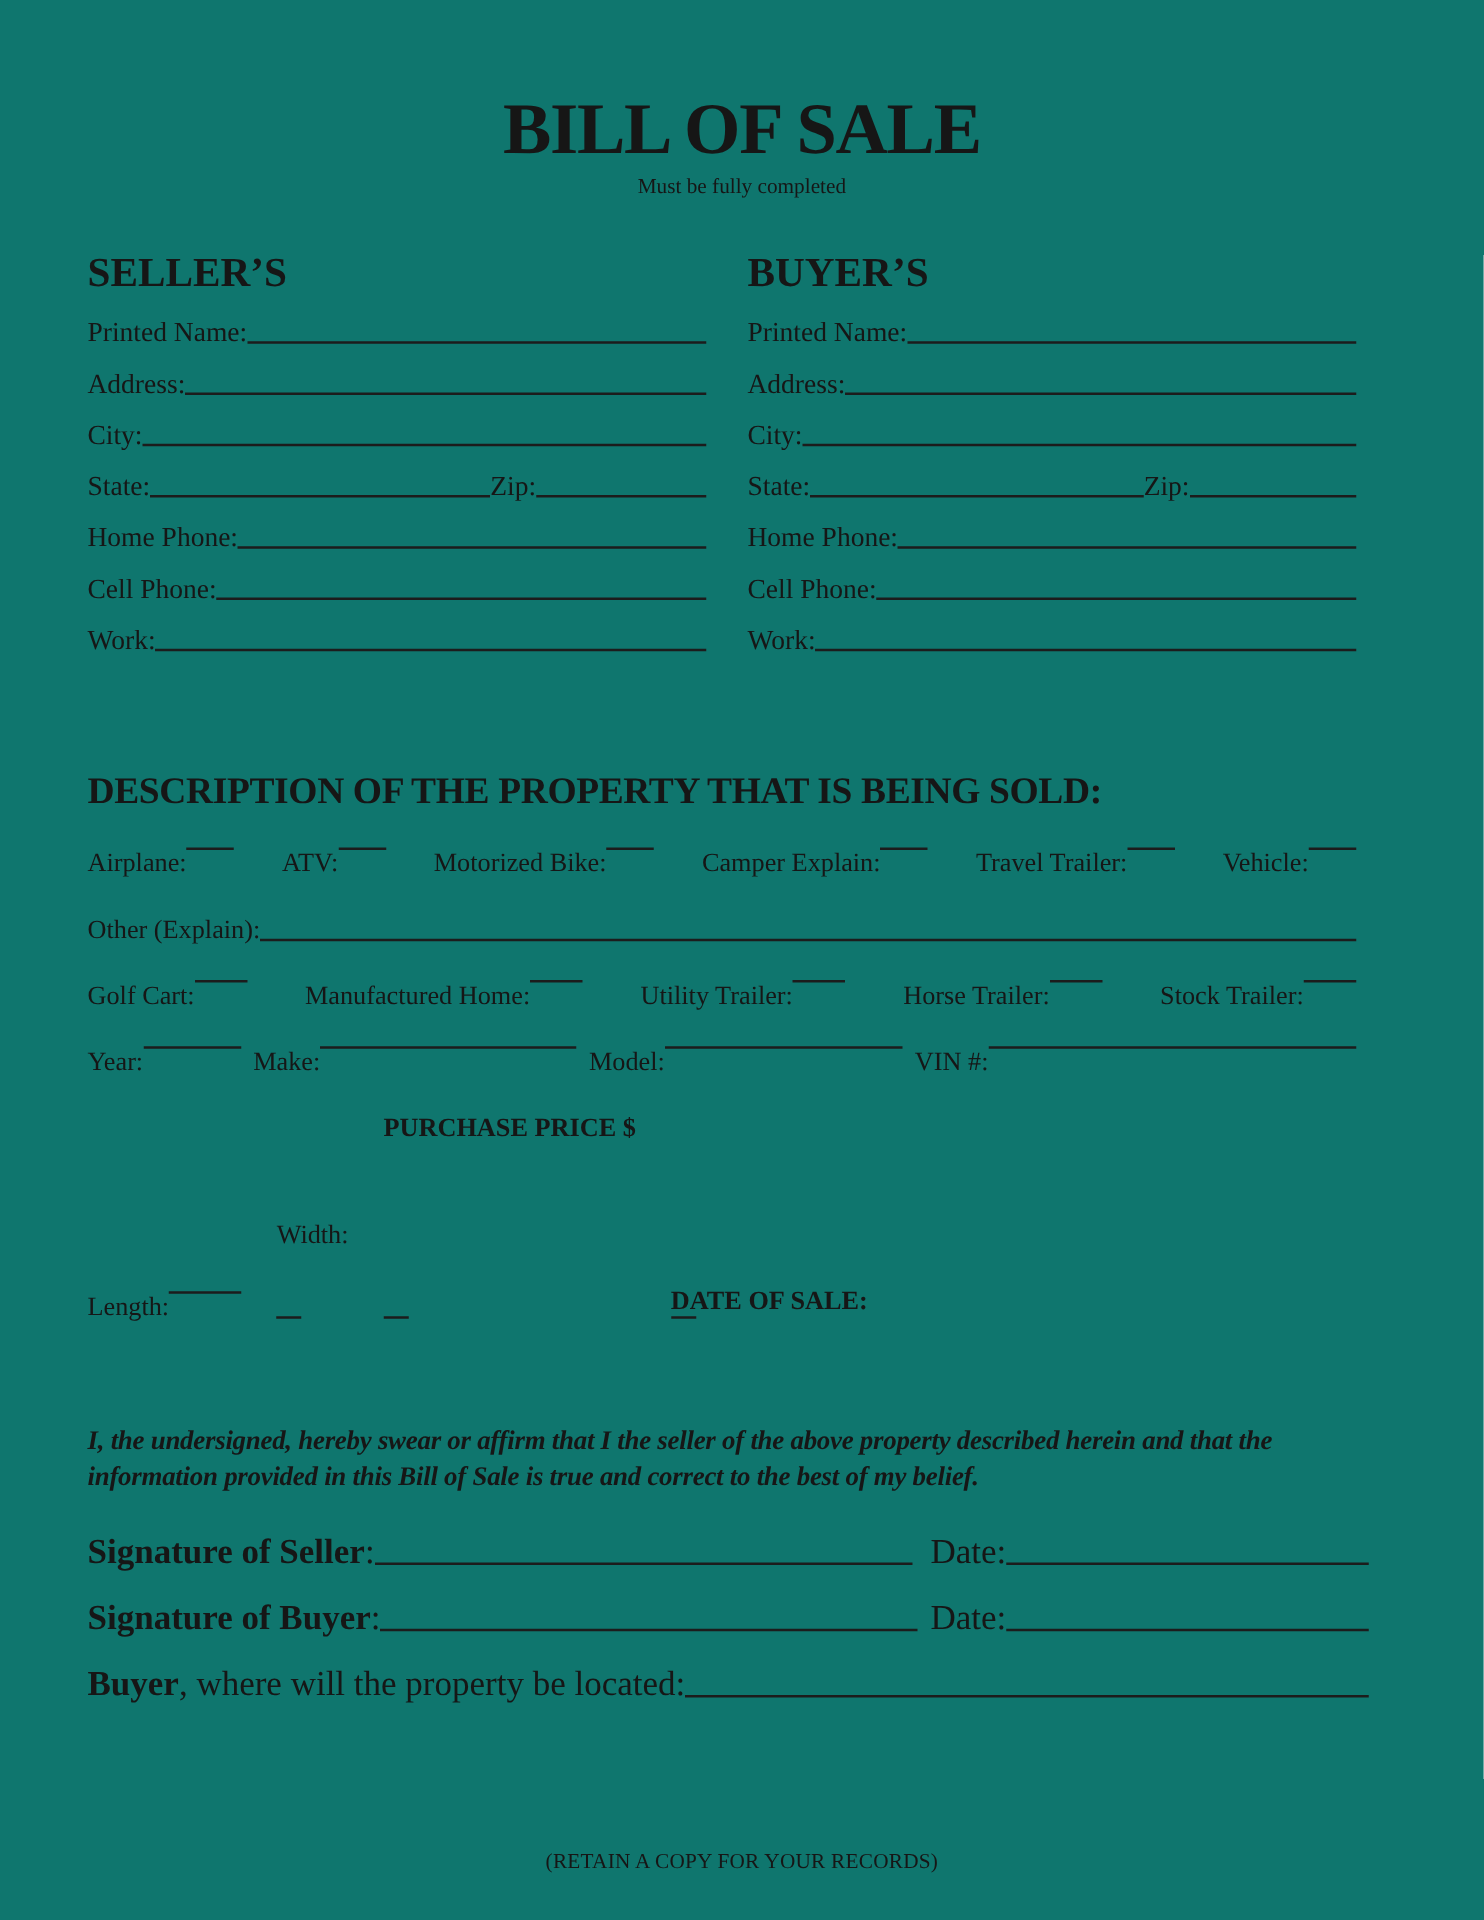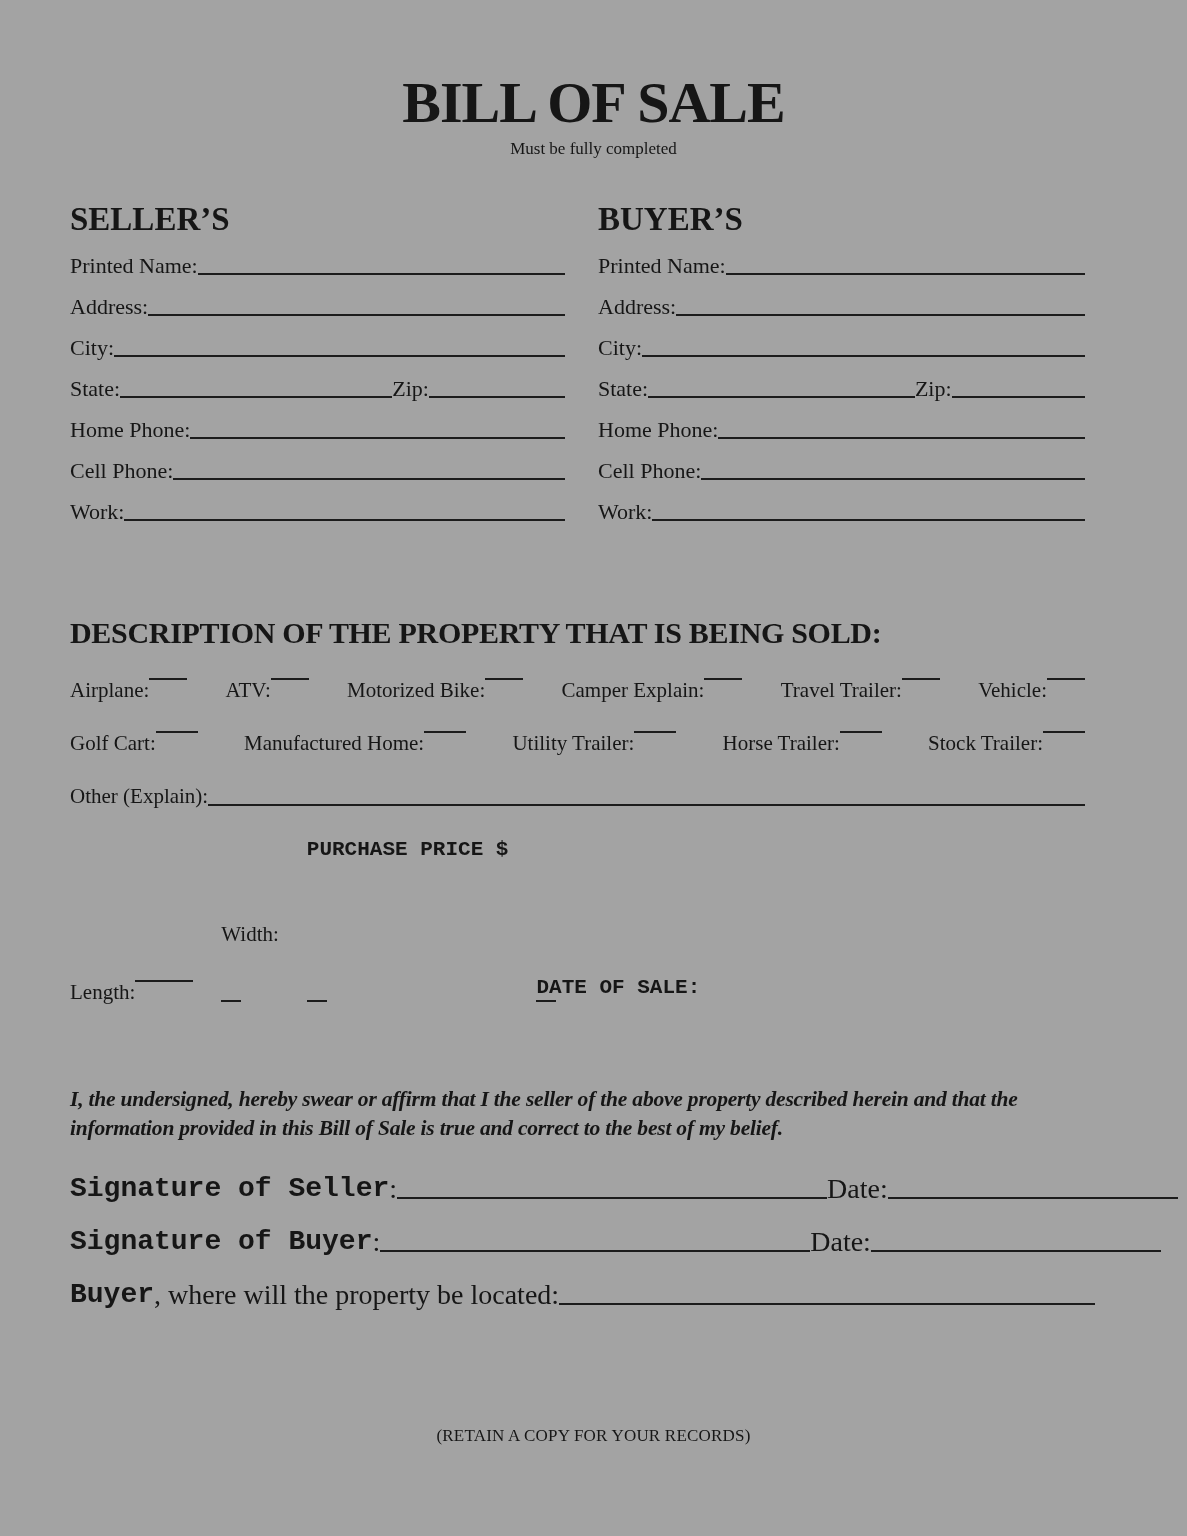--- a/index.html
+++ b/index.html
@@ -1,19 +1,19 @@
 <!DOCTYPE html>
 <html><head>
 <meta charset="utf-8">
 <style>
   * { box-sizing: border-box; }
   html, body { margin: 0; padding: 0; background: #ffffff; }
   .page {
     width: 1187px; height: 1536px; margin: 0 auto; position: relative;
-    background: #a3a3a3; color: #161616; overflow: hidden;
+    background: #0f766e; color: #161616; overflow: hidden;
     font-family: "Liberation Serif", "DejaVu Serif", serif;
   }
   
   .header { text-align: center; padding-top: 74px; }
   .title { font-size: 58px; font-weight: bold; line-height: 1; letter-spacing: -1px; margin: 0; }
   .subtitle { font-size: 17px; margin-top: 7px; }
 
   
   .parties { display: grid; grid-template-columns: 495px 487px; column-gap: 33px; margin: 42px 102px 0 70px; }
   .party-heading { font-size: 33px; line-height: 36px; font-weight: bold; margin: 0; }
@@ -27,21 +27,21 @@
   .desc-heading { font-size: 30px; line-height: 34px; font-weight: bold; margin: 0; letter-spacing: -0.3px; }
   .drow { display: flex; align-items: flex-end; margin-top: 28px; font-size: 21px; line-height: 25px; white-space: nowrap; }
   .drow.spread { justify-content: space-between; }
   .ditem { display: flex; align-items: flex-start; }
   .w38 { flex: 0 0 38px; } .w42 { flex: 0 0 42px; }
   .w55 { flex: 0 0 55px; } .w58 { flex: 0 0 58px; }
   .w78 { flex: 0 0 78px; } .w140 { flex: 0 0 140px; }
   .w190 { flex: 0 0 190px; } .w205 { flex: 0 0 205px; }
   .gap10 > * + * { margin-left: 10px; }
   .gap28 > * + * { margin-left: 28px; flex-direction: column; }
-  .bold { font-weight: bold; font-family: Liberation Mono, monospace; }
+  .bold { font-weight: bold; }
 
   
   .affirm {
     margin: 80px 102px 0 70px; font-size: 21.5px; line-height: 29px;
     font-weight: bold; font-style: italic; letter-spacing: -0.2px;
   }
 
   
   .sigs { margin: 33px 92px 0 70px; }
   .sigrow { display: flex; align-items: flex-end; font-size: 28px; line-height: 26px; white-space: nowrap; margin-top: 27px; }
@@ -157,48 +157,66 @@
       <span class="ditem">
         <span>Travel Trailer:</span>
         <span class="line w38"></span>
       </span>
       <span class="ditem">
         <span>Vehicle:</span>
         <span class="line w38"></span>
       </span>
     </div>
 
-    <div class="drow spread">
-      <span class="ditem">
-        <span>Golf Cart:</span>
-        <span class="line w42"></span>
-      </span>
-      <span class="ditem">
-        <span>Manufactured Home:</span>
-        <span class="line w42"></span>
-      </span>
-      <span class="ditem">
-        <span>Utility Trailer:</span>
-        <span class="line w42"></span>
-      </span>
-      <span class="ditem">
-        <span>Horse Trailer:</span>
-        <span class="line w42"></span>
-      </span>
-      <span class="ditem">
-        <span>Stock Trailer:</span>
-        <span class="line w42"></span>
-      </span>
-    </div>
-
     <div class="drow">
       <span>Other (Explain):</span>
       <span class="line fl"></span>
     </div>
 
+    <div class="drow spread">
+      <span class="ditem">
+        <span>Golf Cart:</span>
+        <span class="line w42"></span>
+      </span>
+      <span class="ditem">
+        <span>Manufactured Home:</span>
+        <span class="line w42"></span>
+      </span>
+      <span class="ditem">
+        <span>Utility Trailer:</span>
+        <span class="line w42"></span>
+      </span>
+      <span class="ditem">
+        <span>Horse Trailer:</span>
+        <span class="line w42"></span>
+      </span>
+      <span class="ditem">
+        <span>Stock Trailer:</span>
+        <span class="line w42"></span>
+      </span>
+    </div>
+
+    <div class="drow gap10">
+      <span class="ditem">
+        <span>Year:</span>
+        <span class="line w78"></span>
+      </span>
+      <span class="ditem">
+        <span>Make:</span>
+        <span class="line w205"></span>
+      </span>
+      <span class="ditem">
+        <span>Model:</span>
+        <span class="line w190"></span>
+      </span>
+      <span class="ditem fl">
+        <span>VIN #:</span>
+        <span class="line fl"></span>
+      </span>
+    </div>
 
     <div class="drow gap28">
       <span class="ditem">
         <span>Length:</span>
         <span class="line w58"></span>
       </span>
       <span class="ditem">
         <span>Width:</span>
         <span class="line w55"></span>
       </span>

